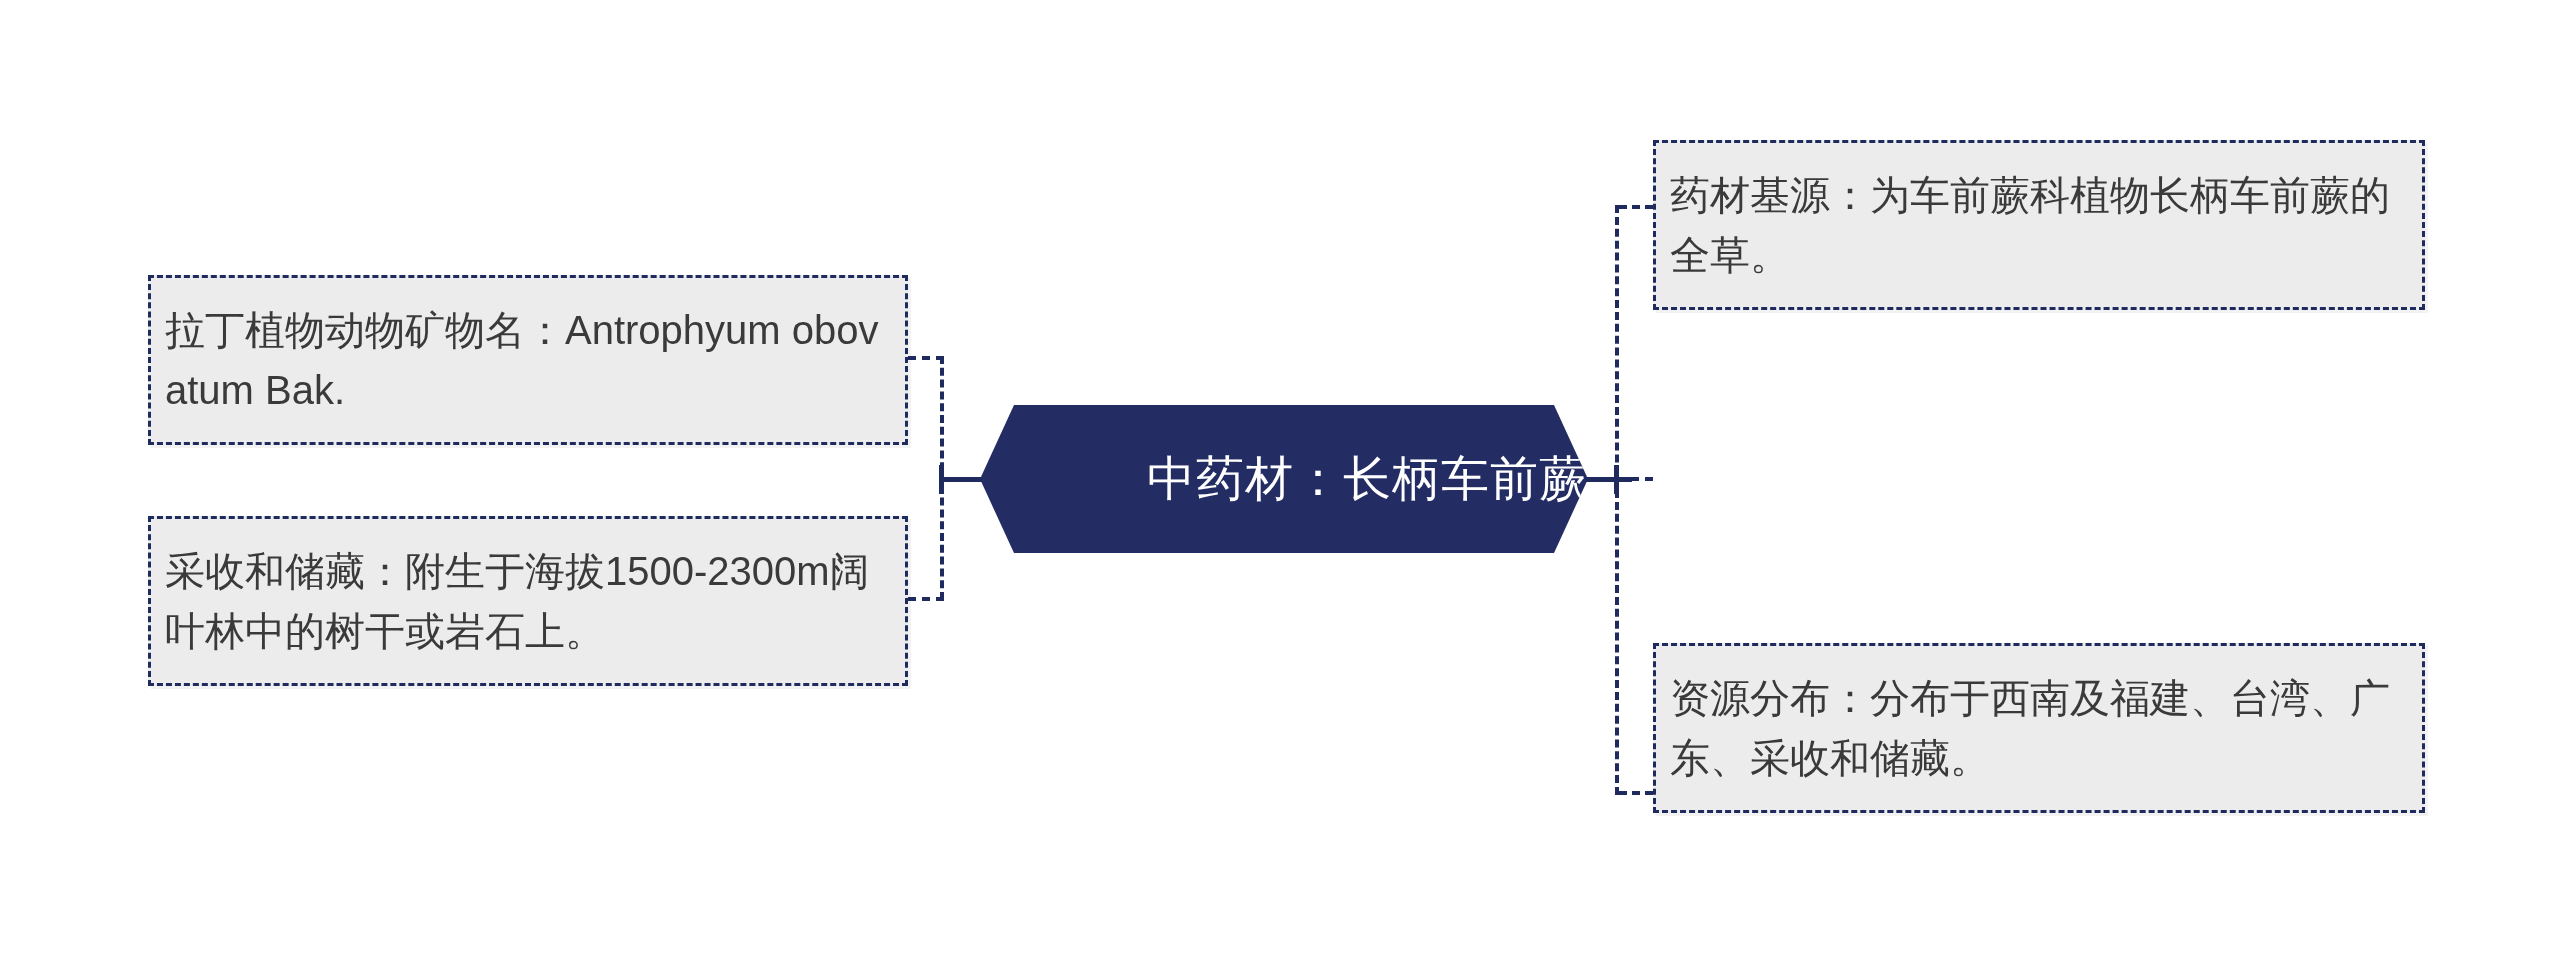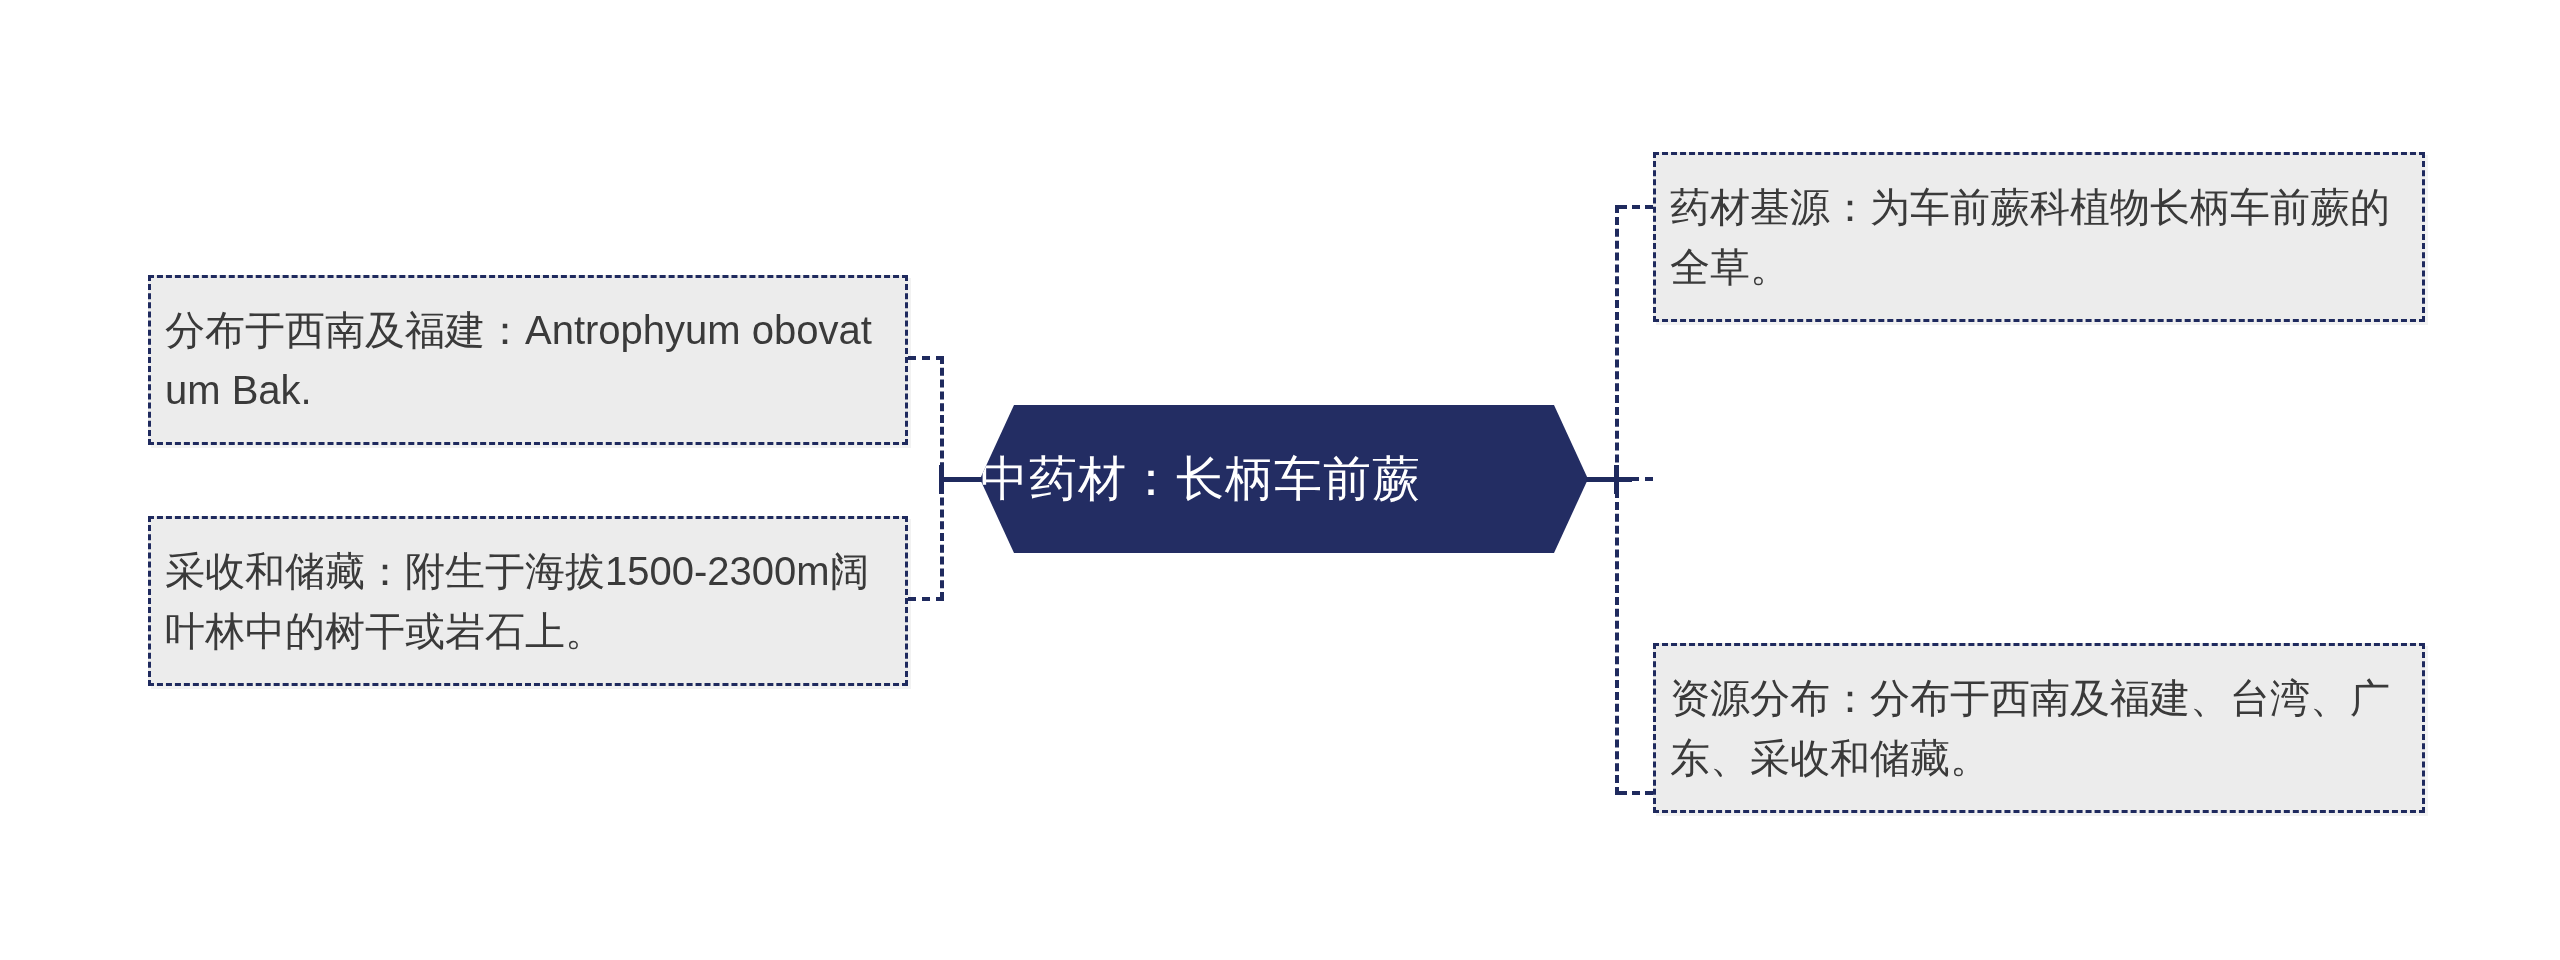--- a/index.html
+++ b/index.html
@@ -25,31 +25,31 @@
     line-height: 60px;
     color: #3a3a3a;
     text-align: left;
     width: 100%;
     padding: 0 16px 0 14px;
     word-break: break-all;
     overflow-wrap: anywhere;
   }
   .node-left-1 { left: 148px; top: 275px; width: 760px; height: 170px; }
   .node-left-2 { left: 148px; top: 516px; width: 760px; height: 170px; }
-  .node-right-1 { left: 1653px; top: 152px; width: 772px; height: 170px; }
+  .node-right-1 { left: 1653px; top: 140px; width: 772px; height: 170px; }
   .node-right-2 { left: 1653px; top: 395px; width: 772px; height: 170px; }
   .node-right-3 { left: 1653px; top: 643px; width: 772px; height: 170px; }
 
   
   .hexagon {
     position: absolute;
     left: 980px; top: 405px; width: 608px; height: 148px;
     background: #232d63;
     clip-path: polygon(0 50%, 34px 0, calc(100% - 34px) 0, 100% 50%, calc(100% - 34px) 100%, 34px 100%);
-    display: flex; align-items: center; justify-content: flex-start;
+    display: flex; align-items: center; justify-content: flex-end;
   }
   .hexagon .hex-text {
     color: #ffffff;
     font-size: 48px;
     letter-spacing: 1px;
     white-space: nowrap;
   }
 
   
   .conn-v { position: absolute; width: 0; border-left: 4px dashed #1f2a5e; }
@@ -68,21 +68,21 @@
   .right-stub-mid    { left: 1631px; top: 477px; width: 22px; }
   .right-mid-line    { left: 1586px; top: 477px; width: 46px; height: 5px; }
   .right-mid-tick    { left: 1614px; top: 465px; width: 5px;  height: 29px; }
 </style>
 </head>
 <body>
 
 <div class="canvas">
 
   <div class="node node-left-1">
-    <div class="node-text">分布于西南及福建：Antrophyum obovatum Bak.</div>
+    <div class="node-text">拉丁植物动物矿物名：Antrophyum obovatum Bak.</div>
   </div>
   <div class="node node-left-2">
     <div class="node-text">采收和储藏：附生于海拔1500-2300m阔叶林中的树干或岩石上。</div>
   </div>
 
   <div class="hexagon">
     <div class="hex-text">中药材：长柄车前蕨</div>
   </div>
 
   <div class="node node-right-1">

